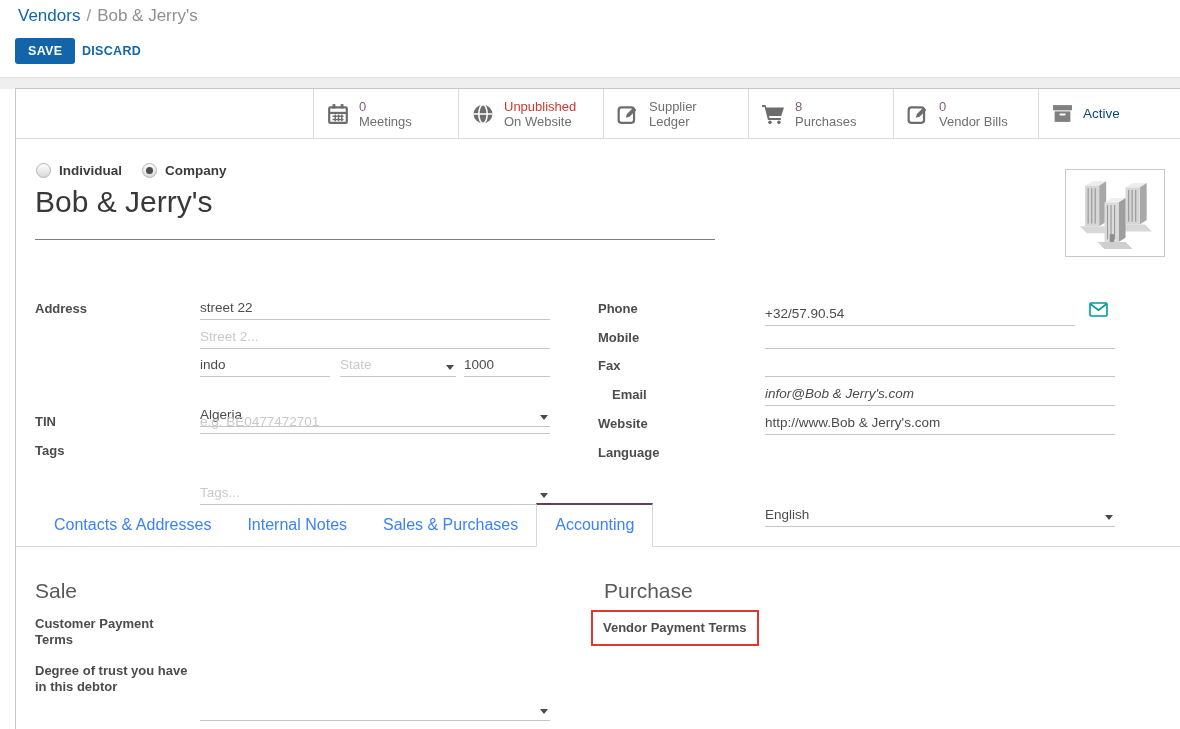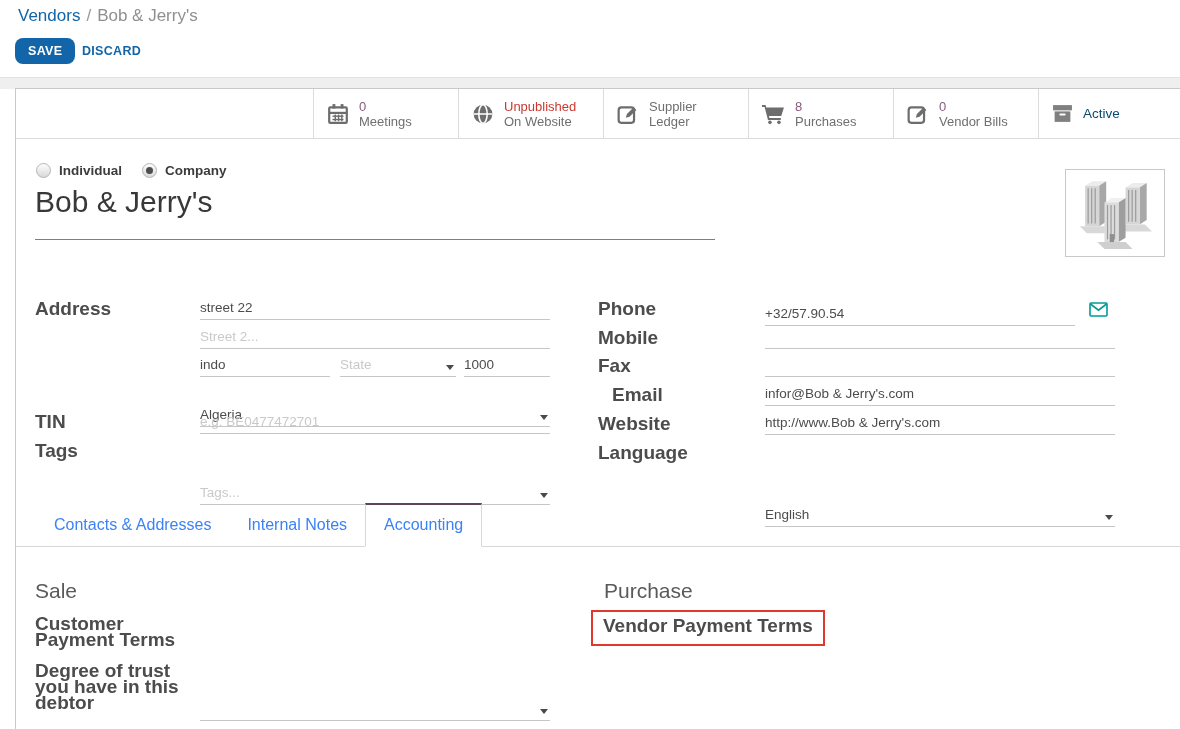--- a/index.html
+++ b/index.html
@@ -6,21 +6,21 @@
   body{width:1180px;height:729px;position:relative;overflow:hidden;
        font-family:"Liberation Sans","DejaVu Sans",sans-serif;color:#4c4c4c;}
   .abs{position:absolute;}
 
   
   .breadcrumb{left:18px;top:6px;font-size:17px;}
   .bc-root{color:#1165a8;cursor:pointer;}
   .bc-sep{color:#9a9a9a;margin:0 6px;}
   .bc-current{color:#8f8f8f;}
   .save-btn{left:15px;top:38px;background:#1165a8;color:#fff;font-size:12.5px;font-weight:bold;
-            padding:6px 13px;border-radius:8px;letter-spacing:.3px;cursor:pointer;}
+            padding:6px 13px;border-radius:3px;letter-spacing:.3px;cursor:pointer;}
   .discard-btn{left:82px;top:44px;color:#1165a8;font-size:12.5px;font-weight:bold;
                letter-spacing:.3px;cursor:pointer;}
   .header-line{left:0;top:77px;width:1180px;height:11px;background:#efefef;border-top:1px solid #e2e2e2;}
 
   
   .sheet{left:15px;top:88px;width:1164px;height:641px;background:#fff;
          border-left:1px solid #c9c9c9;border-top:1px solid #c9c9c9;}
   .statrow-border{left:0;top:49px;width:100%;border-bottom:1px solid #dcdcdc;}
 
   
@@ -42,21 +42,21 @@
   .radio.sel::after{content:"";position:absolute;left:3px;top:3px;width:7px;height:7px;
                     border-radius:50%;background:#4d4d4d;}
   .radio-label{margin-right:12px;}
   .title{left:19px;top:96px;font-size:30px;color:#383838;}
   .title-line{left:19px;top:150px;width:680px;border-bottom:1px solid #7f7f7f;}
 
   .avatar{left:1049px;top:80px;width:98px;height:86px;border:1px solid #c9c9c9;
           display:flex;align-items:center;justify-content:center;background:#fff;}
 
   
-  .flabel{font-size:19px;font-weight:bold;color:#4c4c4c;line-height:16px;}
+  .flabel{font-size:13px;font-weight:bold;color:#4c4c4c;line-height:16px;}
   .field{box-sizing:border-box;border-bottom:1px solid #c6c6c6;font-size:13.5px;color:#4c4c4c;
          padding:1px 0 3px;height:21px;}
   .field input{border:none;outline:none;background:transparent;width:100%;font:inherit;
                color:#4c4c4c;padding:0;}
   .field input::placeholder{color:#c9c9c9;}
   .ph{color:#c9c9c9;}
   .sel-field{position:relative;cursor:pointer;}
   .caret{position:absolute;right:2px;bottom:6px;width:0;height:0;
          border-left:4px solid transparent;border-right:4px solid transparent;
          border-top:5px solid #4a4a4a;}
@@ -224,27 +224,28 @@
   <div class="abs flabel" style="left:582px;top:327px;">Website</div>
   <div class="abs flabel" style="left:582px;top:356px;">Language</div>
 
   <div class="abs field" style="left:749px;top:216px;width:310px;"><input value="+32/57.90.54" style=""></div>
   <svg class="abs" style="left:1073px;top:213px;" width="19" height="15" viewBox="0 0 19 15">
       <rect x="1" y="1" width="17" height="13" rx="1" fill="none" stroke="#009a97" stroke-width="1.6"></rect>
       <path d="M1.5 2l8 6.2 8-6.2" fill="none" stroke="#009a97" stroke-width="1.6"></path>
     </svg>
   <div class="abs field" style="left:749px;top:239px;width:350px;"><input value="" style=""></div>
   <div class="abs field" style="left:749px;top:267px;width:350px;"><input value="" style=""></div>
-  <div class="abs field" style="left:749px;top:296px;width:350px;"><input value="infor@Bob &amp; Jerry's.com" style=""></div>
+  <div class="abs field" style="left:749px;top:296px;width:350px;font-style:italic;"><input value="infor@Bob &amp; Jerry's.com" style=""></div>
   <div class="abs field sel-field" style="left:749px;top:354px;width:350px;"><span>English</span><span class="caret"></span></div>
   <div class="abs field" style="left:749px;top:325px;width:350px;"><input value="http://www.Bob &amp; Jerry's.com" style=""></div>
 
   <div class="abs tabs">
     <div class="tab">Contacts &amp; Addresses</div>
     <div class="tab">Internal Notes</div>
+    <div class="tab">Sales &amp; Purchases</div>
     <div class="tab active">Accounting</div>
   </div>
 
   <div class="abs group-title" style="left:19px;top:490px;">Sale</div>
   <div class="abs flabel two-line" style="left:19px;top:527px;">Customer Payment Terms</div>
   <div class="abs field sel-field" style="left:184px;top:527px;width:350px;"><span></span><span class="caret"></span></div>
   <div class="abs flabel two-line" style="left:19px;top:574px;">Degree of trust you have in this debtor</div>
 
   <div class="abs group-title" style="left:572px;top:490px;margin-left:16px;">Purchase</div>
   <div class="abs red-box" style="left:575px;top:521px;">

